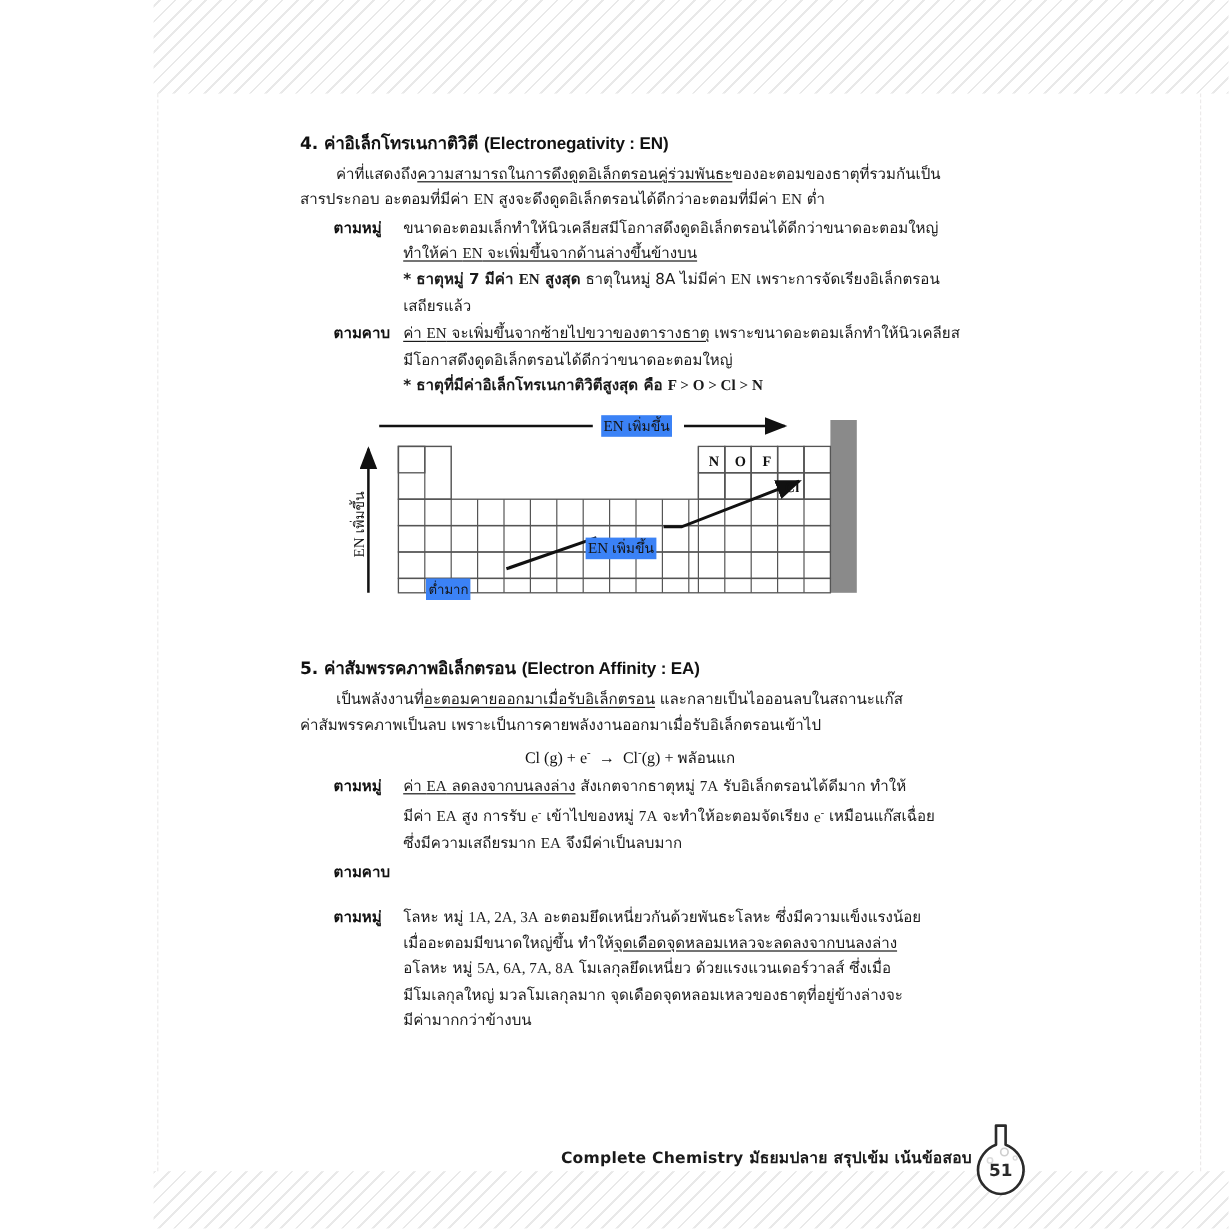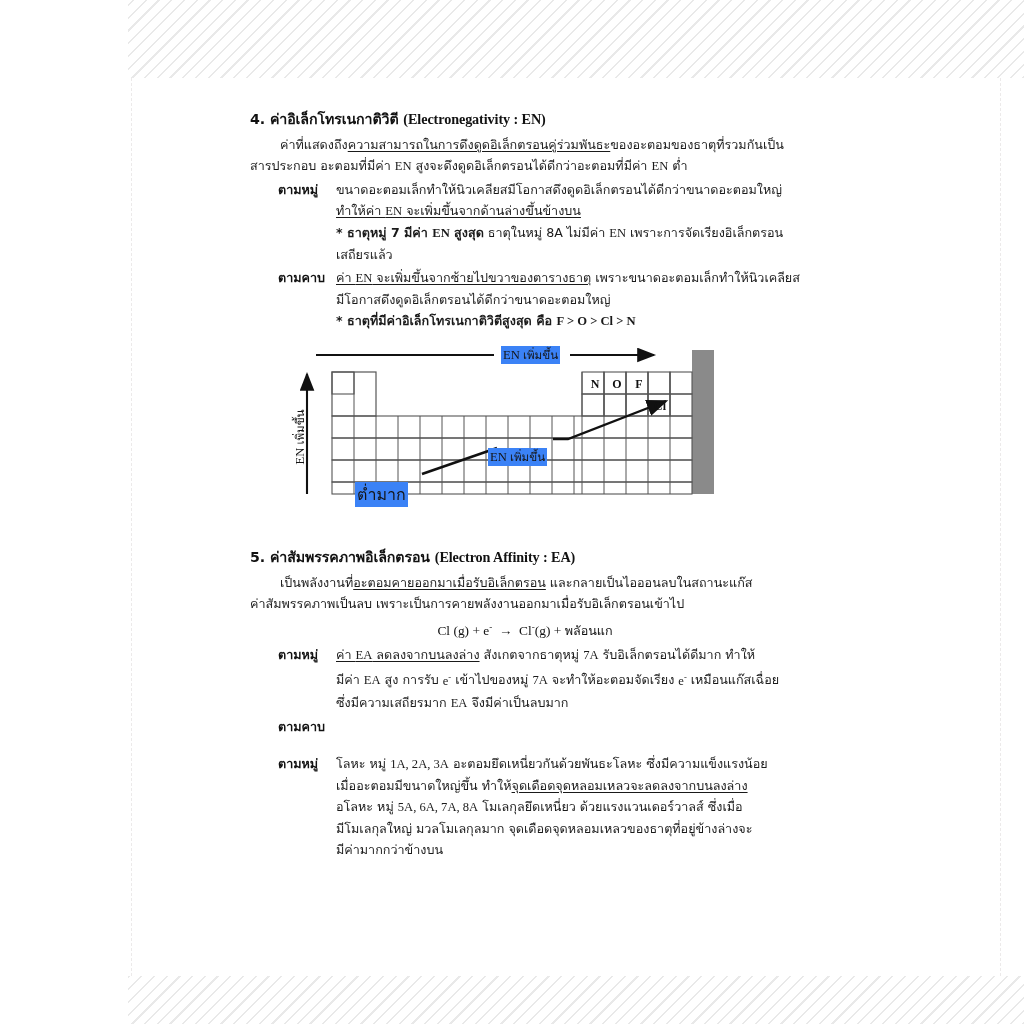--- a/index.html
+++ b/index.html
@@ -46,21 +46,21 @@
 
   .sec-head {
     font-family: "DejaVu Sans", "Liberation Sans", sans-serif;
     font-size: 14.2px;
     font-weight: bold;
     color: #111;
     margin: 0 0 4px 0;
     letter-spacing: -0.1px;
   }
   .sec-head .latin {
-    font-family: Liberation Serif, serif;
+    font-family: Liberation Sans, sans-serif;
     font-weight: bold;
   }
 
   .para {
     font-family: "DejaVu Sans", "Liberation Sans", sans-serif;
     font-size: 12.6px;
     line-height: 21px;
     color: #1a1a1a;
     margin: 0;
     text-align: justify;
@@ -121,21 +121,21 @@
     font-size: 12.6px;
     color: #141414;
     white-space: nowrap;
     background: #3b82f6;
     padding: 0 2px;
   }
   .fig-lbl .thai { font-family: "DejaVu Sans","Liberation Sans",sans-serif; font-size: 11.6px; }
   #lbl-top   { left: 203px; top: 2px; }
   #lbl-mid   { left: 190px; top: 104px; }
   #lbl-low   { left: 57px;  top: 138px;
-               font-family: Liberation Mono, monospace; font-size: 16px; }
+               font-family: Liberation Mono, monospace; font-size: 11px; }
   #lbl-left  {
     left: -28px; top: 84px;
     transform: rotate(-90deg);
     transform-origin: center center;
     background: transparent;
   }
 
   .cellsym {
     position: absolute;
     font-family: "Liberation Serif", "DejaVu Serif", serif;
@@ -331,14 +331,26 @@
         <div>โลหะ หมู่ <span class="ser">1A, 2A, 3A</span> อะตอมยึดเหนี่ยวกันด้วยพันธะโลหะ ซึ่งมีความแข็งแรงน้อย</div>
         <div>เมื่ออะตอมมีขนาดใหญ่ขึ้น ทำให้<span class="u">จุดเดือดจุดหลอมเหลวจะลดลงจากบนลงล่าง</span></div>
         <div>อโลหะ หมู่ <span class="ser">5A, 6A, 7A, 8A</span> โมเลกุลยึดเหนี่ยว ด้วยแรงแวนเดอร์วาลส์ ซึ่งเมื่อ</div>
         <div>มีโมเลกุลใหญ่  มวลโมเลกุลมาก  จุดเดือดจุดหลอมเหลวของธาตุที่อยู่ข้างล่างจะ</div>
         <div>มีค่ามากกว่าข้างบน</div>
       </div>
     </div>
 
   </div>
 
+  <div id="footer">
+    <div id="footer-text">Complete Chemistry มัธยมปลาย สรุปเข้ม เน้นข้อสอบ</div>
+
+    <svg id="flask" width="56" height="72" viewBox="0 0 56 72">
+      <path d="M24,4 L32,4 L32,20 C40,23 47,31 47,41 C47,52 38,61 28,61
+               C18,61 9,52 9,41 C9,31 16,23 24,20 Z" fill="#ffffff" stroke="#2b2b2b" stroke-width="2.2" stroke-linejoin="round"></path>
+      <circle cx="31" cy="26" r="3.1" fill="none" stroke="#cfcfcf" stroke-width="1.4"></circle>
+      <circle cx="19" cy="33" r="2.2" fill="none" stroke="#dcdcdc" stroke-width="1.3"></circle>
+      <circle cx="40" cy="31" r="1.6" fill="none" stroke="#dcdcdc" stroke-width="1.2"></circle>
+    </svg>
+    <div id="page-num">51</div>
+  </div>
 
 </div>
 
 </body></html>

